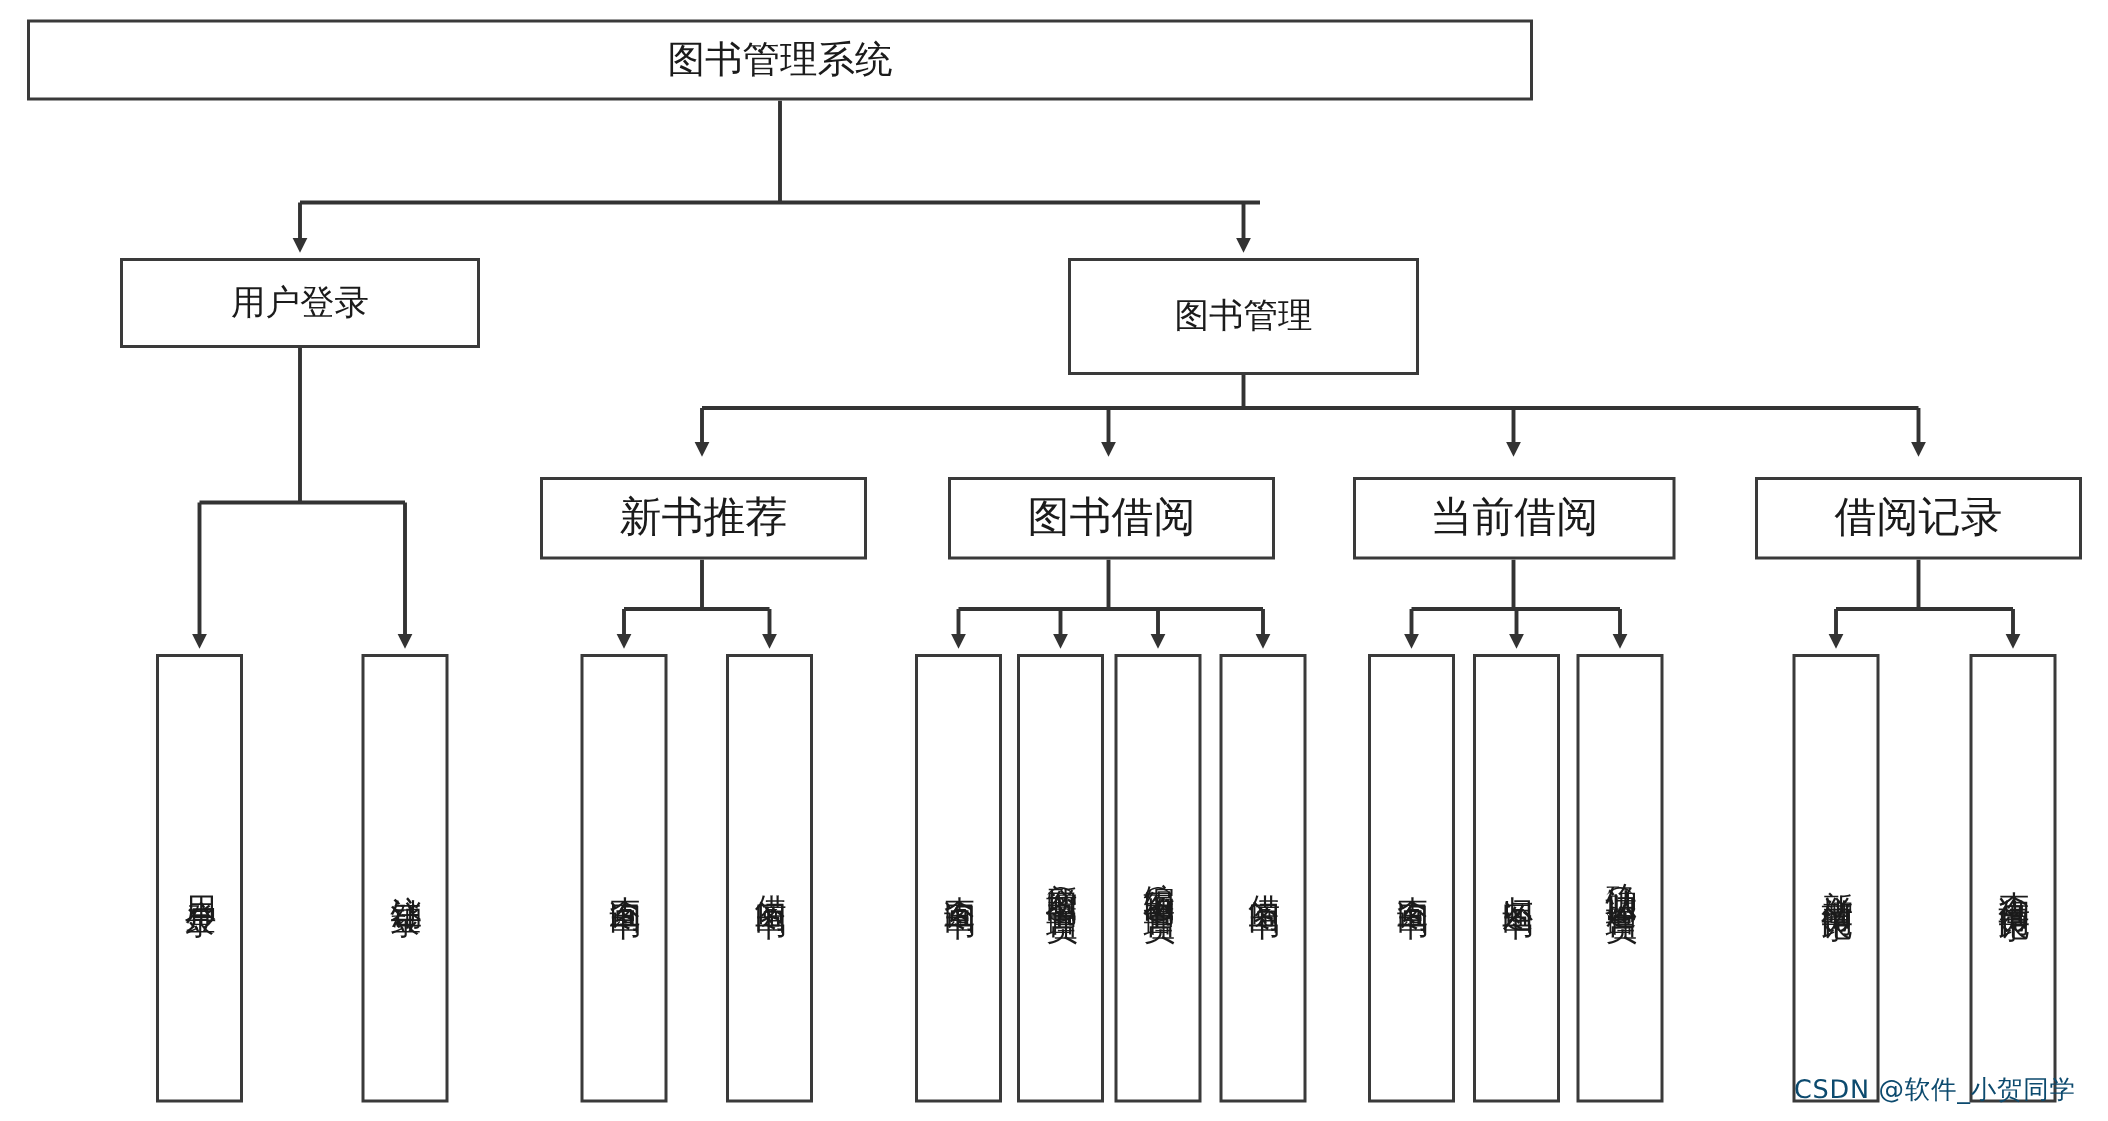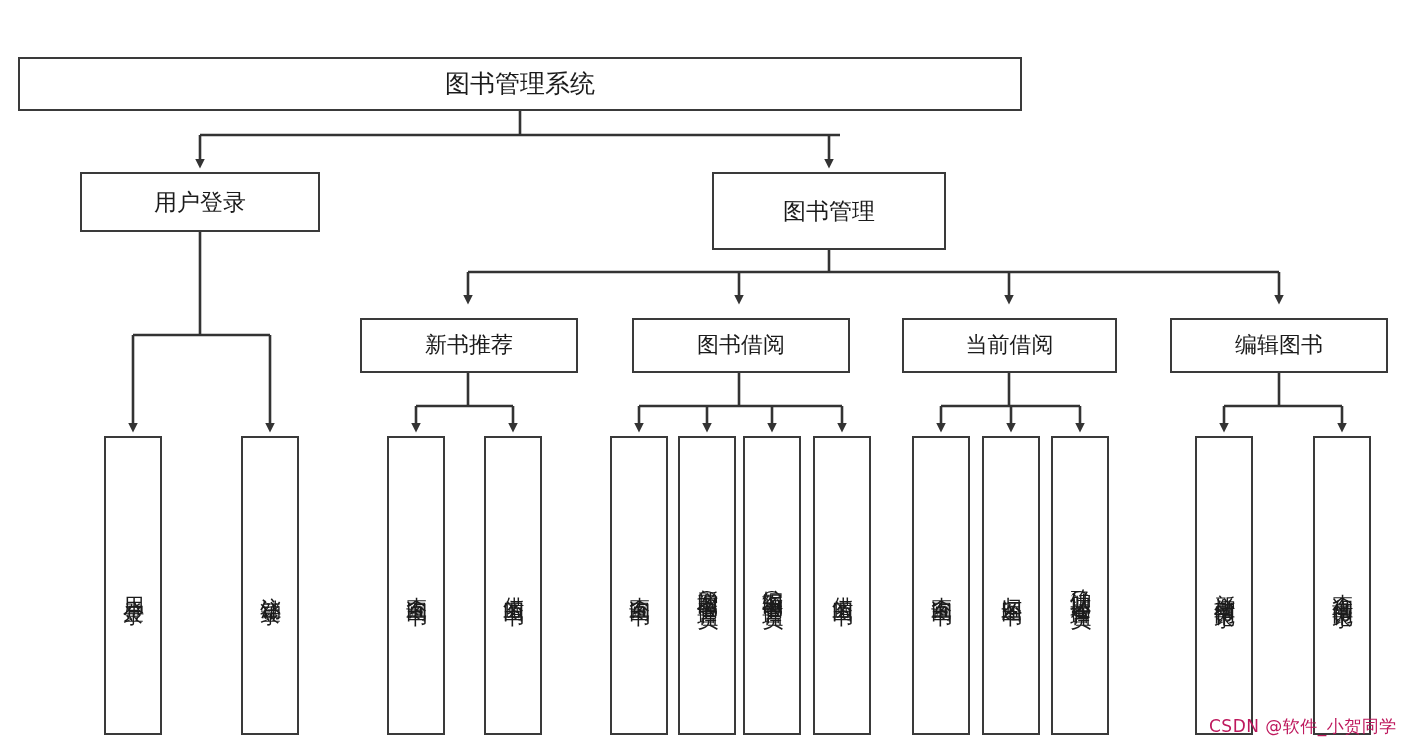--- a/index.html
+++ b/index.html
@@ -37,42 +37,41 @@
     color: #1b1b1b;
     line-height: 1.22;
   }
   .node.root {
     font-size: 25px;
   }
   .node.lvl2 {
     font-size: 23px;
   }
   .node.lvl3 {
-    font-size: 22px;
+    font-size: 28px;
   }
   .node.leaf {
     font-size: 21px;
     writing-mode: vertical-rl;
     text-orientation: upright;
     letter-spacing: 3px;
     padding-top: 8px;
     padding-bottom: 8px;
   }
   .node.leaf .vtext {
     writing-mode: vertical-rl;
     text-orientation: upright;
     white-space: nowrap;
   }
   .watermark {
     position: absolute;
     font-size: 17px;
-    color: #be185d;
+    color: #0c4a6e;
     white-space: nowrap;
     letter-spacing: 0.5px;
-    margin-left: 13px;
   }
 </style>
 </head>
 <body>
 
 <div id="canvas">
 
   <svg id="wires" viewBox="0 0 1405 747" xmlns="http://www.w3.org/2000/svg">
     <defs>
       <marker id="arw" markerWidth="12" markerHeight="12" refX="1.5" refY="5" orient="auto" markerUnits="userSpaceOnUse">
@@ -116,42 +115,42 @@
       <path d="M1011,406 L1011,424" marker-end="url(#arw)"></path>
       <path d="M1080,406 L1080,424" marker-end="url(#arw)"></path>
 
       <path d="M1279,373 L1279,406"></path>
       <path d="M1224,406 L1342,406"></path>
       <path d="M1224,406 L1224,424" marker-end="url(#arw)"></path>
       <path d="M1342,406 L1342,424" marker-end="url(#arw)"></path>
     </g>
   </svg>
 
-  <div class="node root" style="left:18px; top:13px; width:1004px; height:54px;margin-top:44px;">
+  <div class="node root" style="left:18px; top:13px; width:1004px; height:54px;">
     <span>图书管理系统</span>
   </div>
 
   <div class="node lvl2" style="left:80px; top:172px; width:240px; height:60px;">
     <span>用户登录</span>
   </div>
   <div class="node lvl2" style="left:712px; top:172px; width:234px; height:78px;">
     <span>图书管理</span>
   </div>
 
   <div class="node lvl3" style="left:360px; top:318px; width:218px; height:55px;">
     <span>新书推荐</span>
   </div>
   <div class="node lvl3" style="left:902px; top:318px; width:215px; height:55px;">
     <span>当前借阅</span>
   </div>
   <div class="node lvl3" style="left:632px; top:318px; width:218px; height:55px;">
     <span>图书借阅</span>
   </div>
   <div class="node lvl3" style="left:1170px; top:318px; width:218px; height:55px;">
-    <span>编辑图书</span>
+    <span>借阅记录</span>
   </div>
 
   <div class="node leaf" style="left:104px; top:436px; width:58px; height:299px;">
     <span class="vtext">用户登录</span>
   </div>
   <div class="node leaf" style="left:241px; top:436px; width:58px; height:299px;">
     <span class="vtext">注销登录</span>
   </div>
 
   <div class="node leaf" style="left:387px; top:436px; width:58px; height:299px;">

